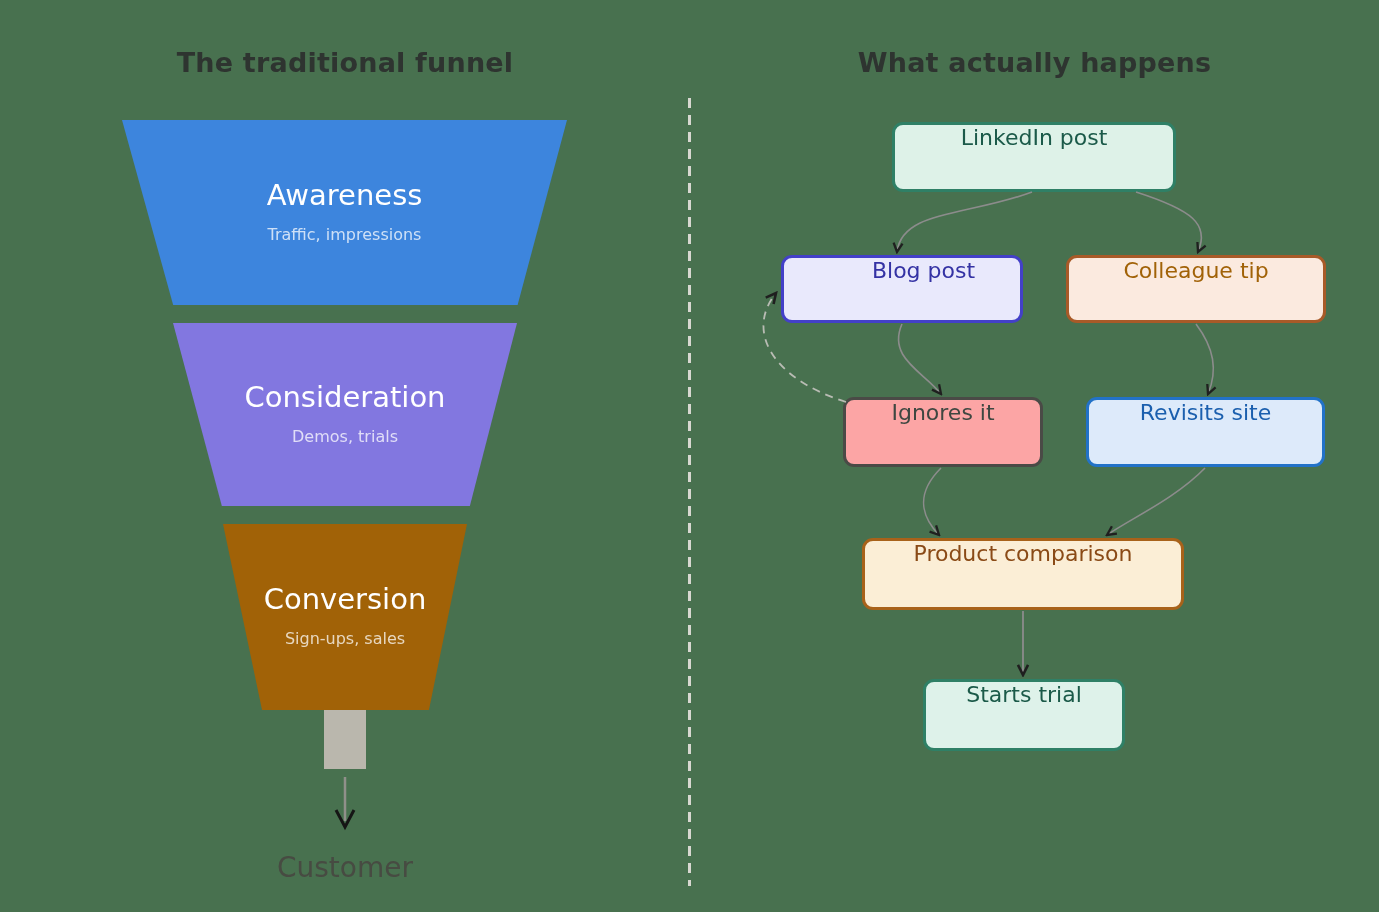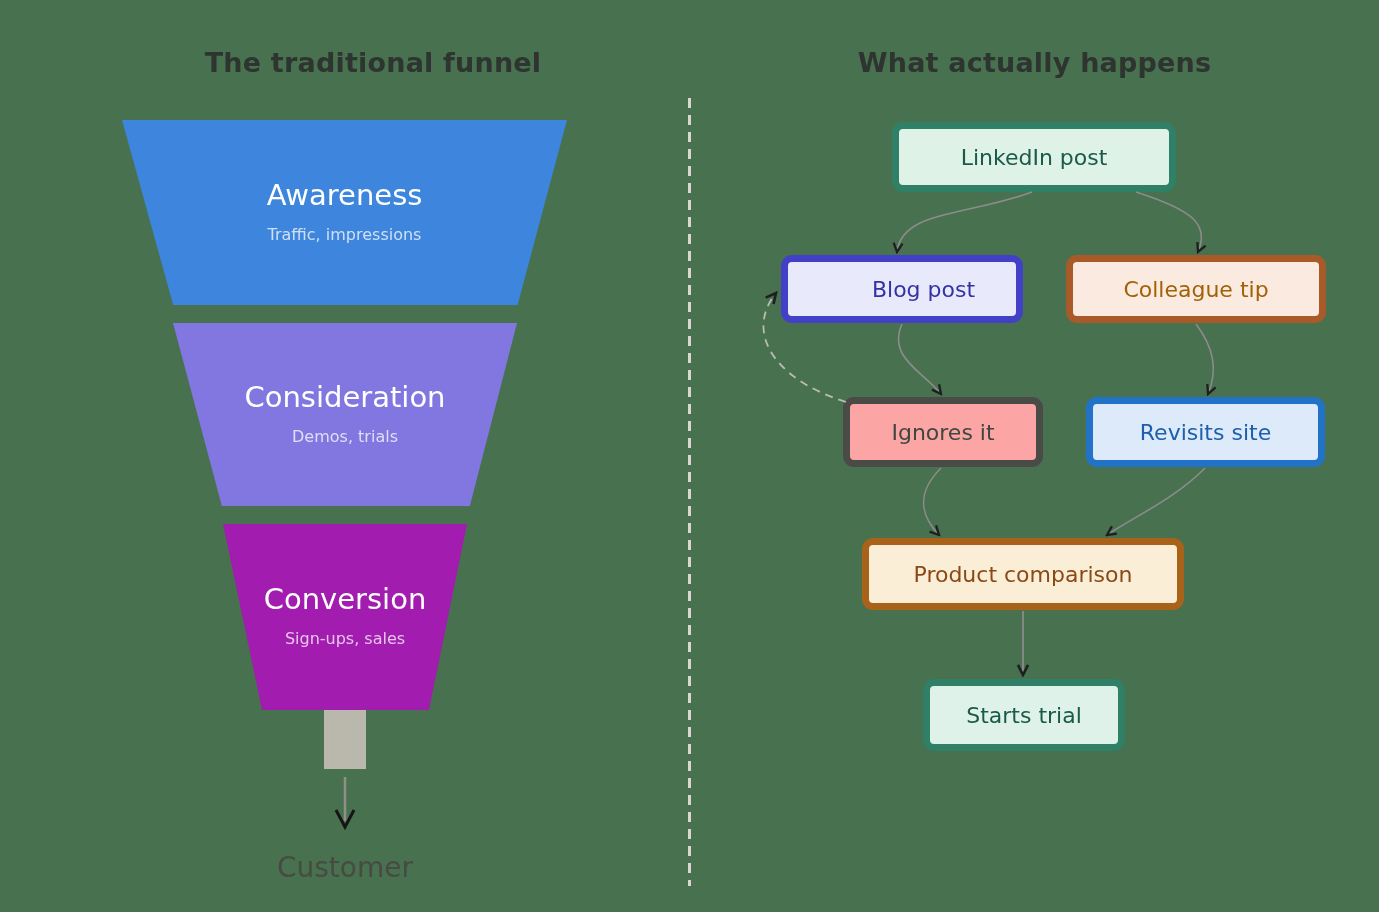--- a/index.html
+++ b/index.html
@@ -11,21 +11,21 @@
     overflow:hidden;
   }
   .panel-title{
     position:absolute;
     font-size:27px;
     font-weight:600;
     color:#2E3430;
     text-align:center;
     letter-spacing:0.2px;
   }
-  .title-left{left:0;top:47px;width:690px;padding-left:28px;}
+  .title-left{left:0;top:47px;width:690px;}
   .title-right{left:690px;top:47px;width:689px;}
 
   
   .stage{
     position:absolute;
     display:flex;flex-direction:column;align-items:center;justify-content:center;
     gap:12px;
     z-index:2;
   }
   .stage-1{left:122px;top:120px;width:445px;height:185px;
@@ -47,22 +47,22 @@
   
   .divider{
     position:absolute;left:688px;top:98px;width:3px;height:788px;
     background:repeating-linear-gradient(to bottom,#D8D8D1 0 10px,transparent 10px 17px);
     z-index:1;
   }
 
   
   .node{
     position:absolute;z-index:2;
-    display:flex;align-items:center;justify-content:center;
-    border:7px solid #14b8a6;border-radius:11px;
+    display:flex;align-items:flex-start;justify-content:center;
+    border:3px solid #14b8a6;border-radius:11px;
     font-size:22px;
     box-sizing:border-box;
   }
   .n0{left:892px;top:122px;width:284px;height:70px;}
   .n1{left:781px;top:255px;width:242px;height:68px;}
   .n2{left:1066px;top:255px;width:260px;height:68px;}
   .n3{left:843px;top:397px;width:200px;height:70px;}
   .n4{left:1086px;top:397px;width:239px;height:70px;}
   .n5{left:862px;top:538px;width:322px;height:72px;}
   .n6{left:923px;top:679px;width:202px;height:72px;}
@@ -83,21 +83,21 @@
   <div class="divider"></div>
 
   <div class="stage stage-1" style="background: rgb(61, 133, 221);">
     <span class="stage-label">Awareness</span>
     <span class="stage-sublabel">Traffic, impressions</span>
   </div>
   <div class="stage stage-2" style="background: rgb(130, 119, 224);">
     <span class="stage-label">Consideration</span>
     <span class="stage-sublabel">Demos, trials</span>
   </div>
-  <div class="stage stage-3" style="background: #a21caf; text-align: center;">
+  <div class="stage stage-3" style="background: #a16207; text-align: center;">
     <span class="stage-label">Conversion</span>
     <span class="stage-sublabel">Sign-ups, sales</span>
   </div>
   <div class="spout" style="background: rgb(186, 183, 173);"></div>
   <div class="customer-label">Customer</div>
 
   <div class="node n0" style="background: rgb(222, 242, 232); border-color: rgb(47, 128, 102); color: rgb(27, 90, 73);">
     <span>LinkedIn post</span>
   </div>
   <div class="node n1" style="background: rgb(233, 233, 252); border-color: rgb(67, 64, 200); color: rgb(52, 50, 164); padding-left: 43px;">

